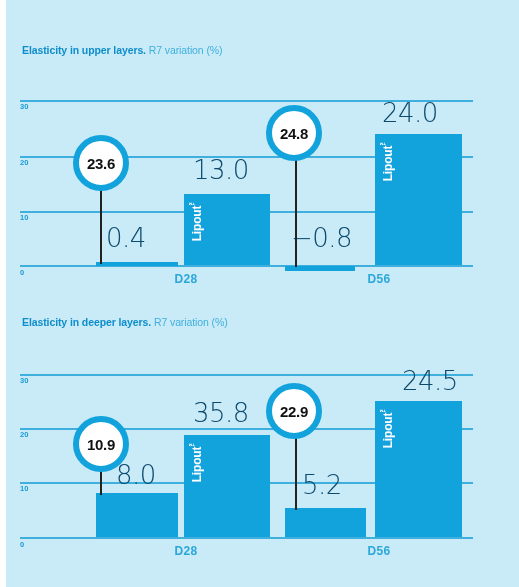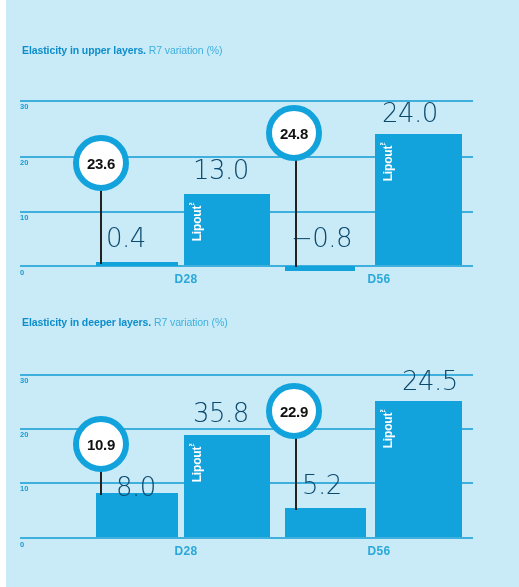--- a/index.html
+++ b/index.html
@@ -231,21 +231,21 @@
     <div class="bar" style="left:178px; top:69px; width:86px; height:102px;">
       <span class="bar-brand-text"><span>Lipout</span><span class="tm">™</span></span>
     </div>
 
     <div class="bar" style="left:279px; top:142px; width:81px; height:29px;"></div>
 
     <div class="bar" style="left:369px; top:35px; width:87px; height:136px;">
       <span class="bar-brand-text"><span>Lipout</span><span class="tm">™</span></span>
     </div>
 
-    <div class="value-label" style="left:110px; top:106px;">8.0</div>
+    <div class="value-label" style="left:110px; top:94px;">8.0</div>
     <div class="value-label" style="left:187px; top:32px;">35.8</div>
     <div class="value-label" style="left:296px; top:104px;">5.2</div>
     <div class="value-label" style="left:396px; top:0px;">24.5</div>
 
     <div class="arrow-line" style="left:94px; top:59px; height:70px;"></div>
     <div class="arrow-head" style="left:91px; top:55px;"></div>
 
     <div class="arrow-line" style="left:289px; top:26px; height:118px;"></div>
     <div class="arrow-head" style="left:286px; top:22px;"></div>
 

